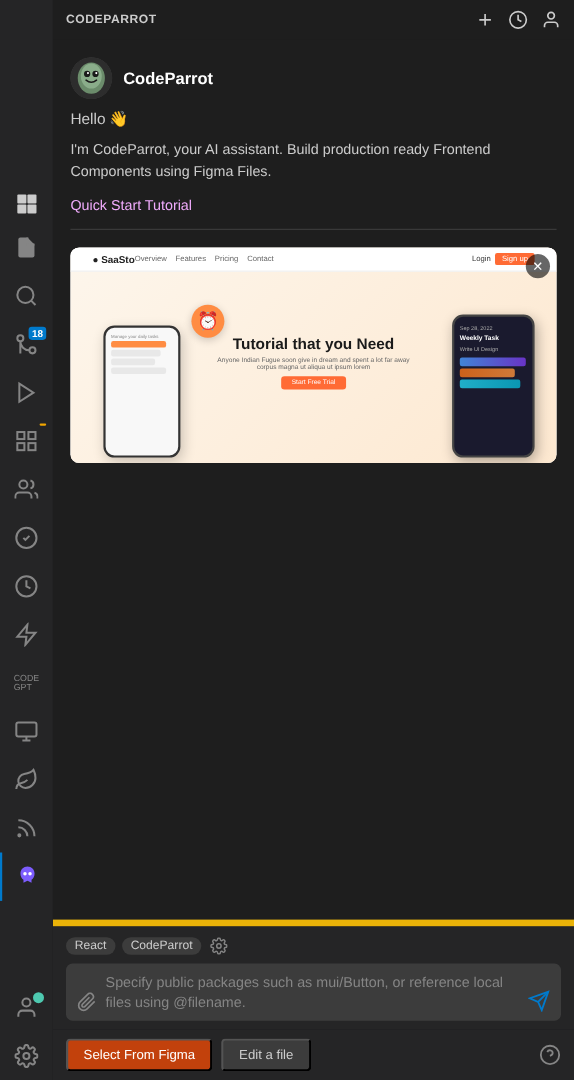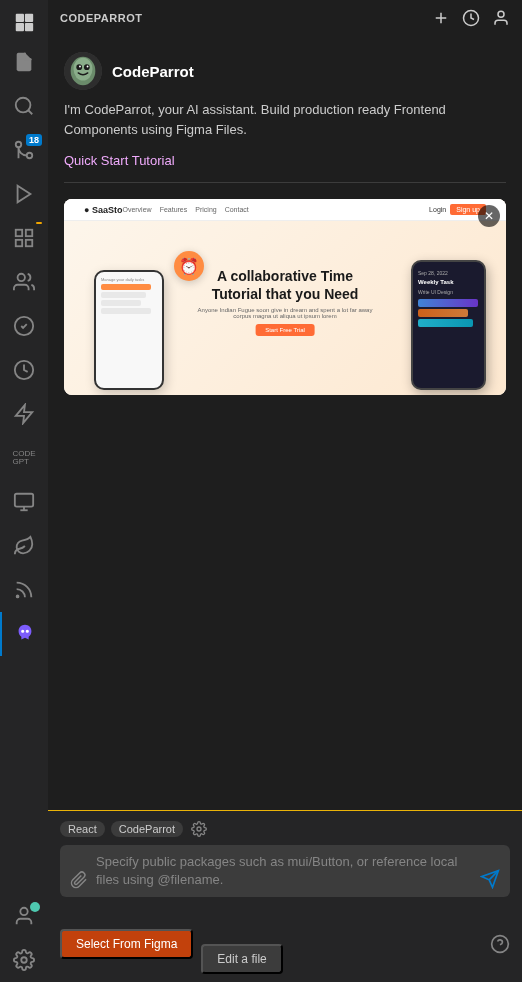--- a/index.html
+++ b/index.html
@@ -17,20 +17,21 @@
     .sidebar {
       width: 48px;
       height: 100%;
       background: #252526;
       display: flex;
       flex-direction: column;
       align-items: center;
       padding-top: 0;
       position: relative;
       flex-shrink: 0;
+      justify-content: center;
     }
 
     .sidebar-top {
       display: flex;
       flex-direction: column;
       align-items: center;
       width: 100%;
     }
 
     .sidebar-logo {
@@ -401,21 +402,21 @@
       align-items: center;
       justify-content: center;
       font-size: 16px;
       z-index: 6;
       box-shadow: 0 2px 8px rgba(0,0,0,0.2);
     }
 
     
     .input-area {
       background: #252526;
-      border-top: 1px solid #eab308;
+      border-top: 6px solid #eab308;
       padding: 8px 12px;
       flex-shrink: 0;
     }
 
     .tags-row {
       display: flex;
       align-items: center;
       gap: 6px;
       margin-bottom: 6px;
     }
@@ -500,21 +501,20 @@
       font-weight: 500;
     }
 
     .edit-btn {
       background: #3c3c3c;
       color: #cccccc;
       font-size: 12px;
       padding: 6px 14px;
       border-radius: 4px;
       cursor: pointer;
-      margin-top: 31px;
     }
 
     .help-icon {
       color: #858585;
       cursor: pointer;
       display: flex;
       align-items: center;
     }
 
     .bottom-actions {
@@ -717,20 +717,23 @@
           <circle cx="16" cy="16" r="3" fill="#1a1a1a"></circle>
           <circle cx="24" cy="16" r="3" fill="#1a1a1a"></circle>
           <circle cx="16.8" cy="15.2" r="1" fill="white"></circle>
           <circle cx="24.8" cy="15.2" r="1" fill="white"></circle>
           <path d="M15 22 Q20 26 25 22" stroke="#1a1a1a" stroke-width="1.5" fill="none" stroke-linecap="round"></path>
         </svg>
       </div>
       <span class="bot-name">CodeParrot</span>
     </div>
 
+    <div class="greeting">
+      <span>Hello 👋</span>
+    </div>
 
     <p class="description">I'm CodeParrot, your AI assistant. Build production ready Frontend Components using Figma Files.</p>
 
     <a class="quick-start-link">Quick Start Tutorial</a>
     <div class="divider"></div>
 
     <div class="preview-card">
       <div class="preview-close">
         <span>✕</span>
       </div>
@@ -759,21 +762,20 @@
                 <div class="phone-items">
                   <div class="phone-item-row phone-item-orange" style="width:50px;"></div>
                   <div class="phone-item-row" style="width:45px;"></div>
                   <div class="phone-item-row" style="width:40px;"></div>
                   <div class="phone-item-row" style="width:50px;"></div>
                 </div>
               </div>
             </div>
 
             <div class="center-text">
-              <div class="headline-text">A collaborative  Time</div>
               <div class="headline-text">Tutorial that you Need</div>
               <div class="sub-text">Anyone Indian Fugue soon give in dream and spent a lot far away<br>corpus magna ut aliqua ut ipsum lorem</div>
               <span class="cta-btn">Start Free Trial</span>
             </div>
 
             <div class="phone-right">
               <div class="phone-right-screen">
                 <div class="weekly-task-header">Sep 28, 2022</div>
                 <div class="weekly-task-title">Weekly Task</div>
                 <div style="font-size:5px;color:#aaa;margin-bottom:4px;">Write UI Design</div>

